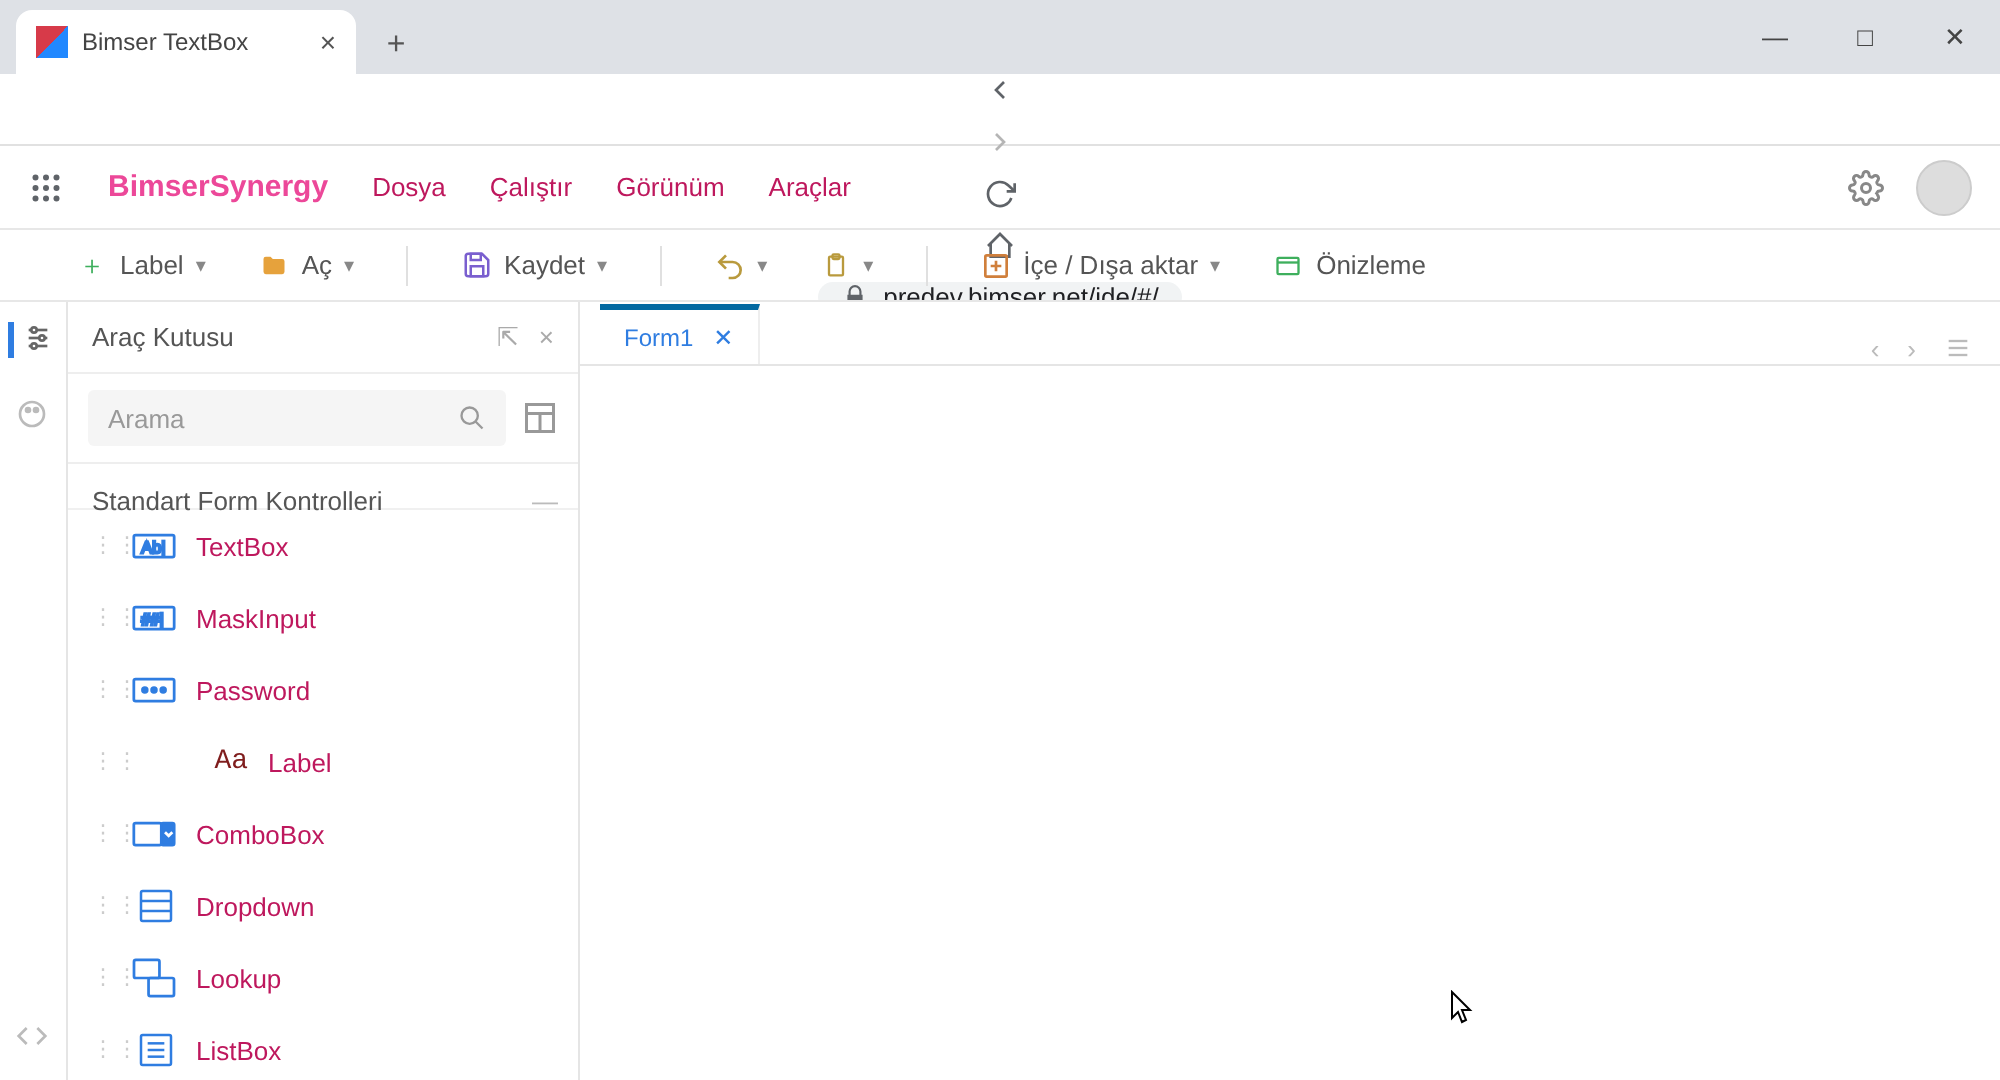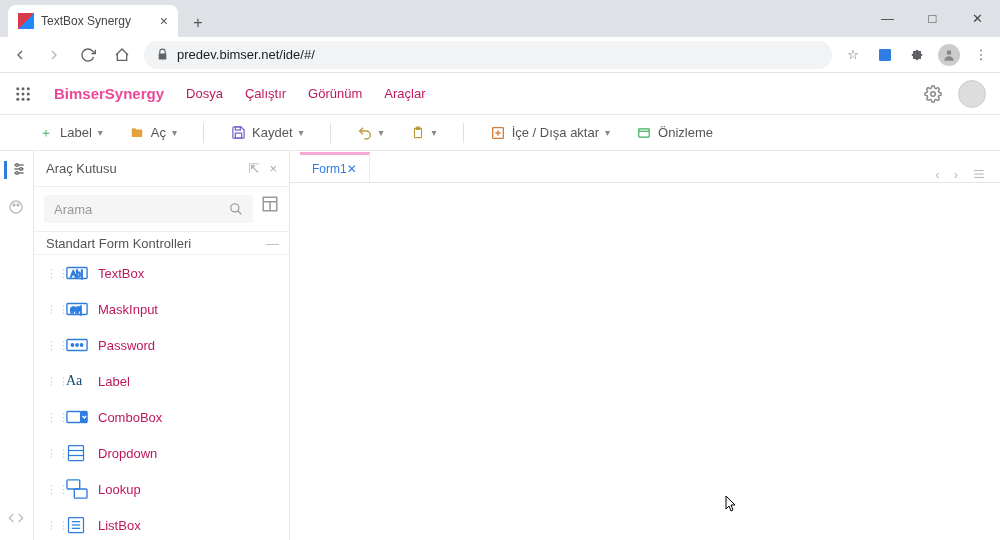--- a/index.html
+++ b/index.html
@@ -55,20 +55,21 @@
       color: #444; font-size: 13px;
     }
     .address-row {
       height: 36px;
       background: #fff;
       border-bottom: 1px solid #e1e1e1;
       display: flex;
       align-items: center;
       padding: 0 8px;
       gap: 10px;
+      flex-direction: column;
     }
     .nav-btn {
       width: 24px; height: 24px;
       display:flex;align-items:center;justify-content:center;
       color:#5f6368;
     }
     .nav-btn.disabled { color:#b5b5b5; }
     .address-bar {
       flex: 1;
       height: 28px;
@@ -149,63 +150,63 @@
     }
     .toolbox-header {
       height: 36px;
       display:flex;align-items:center;
       padding: 0 12px;
       border-bottom: 1px solid #eee;
       font-size:13px;color:#555;
     }
     .toolbox-header .spacer{margin-left:auto;display:flex;gap:10px;color:#aaa;}
     .search-row {
-      display:flex;align-items:flex-start;gap:8px;
+      display:flex;align-items:center;gap:8px;
       padding: 8px 10px;
     }
     .search-box {
       flex:1;
       height: 28px;
       background:#f5f5f5;
       border-radius:3px;
       display:flex;align-items:center;
       padding:0 10px;
       color:#999;
     }
     .search-box span{flex:1;}
     .section-header{
-      height:16px;display:flex;align-items:center;
+      height:16px;display:flex;
       padding:11px 12px;font-size:13px;color:#555;
       border-top:1px solid #eee;border-bottom:1px solid #f0f0f0;
     }
     .section-header .collapse{margin-left:auto;color:#bbb;letter-spacing:-2px;}
     .controls-list {
       flex:1;overflow:auto;
     }
     .ctrl-item {
       height:36px;display:flex;align-items:center;
       padding:0 12px;gap:10px;
       font-size:13px;color:#333;cursor:grab;
     }
     .drag-dots{
       width:10px;color:#ccc;font-size:11px;line-height:4px;letter-spacing:1px;
     }
     .ctrl-icon{
-      width:22px;height:18px;display:flex;align-items:center;justify-content:flex-start;
+      width:22px;height:18px;display:flex;align-items:center;justify-content:flex-end;
     }
     .ctrl-label{font-weight:400;color:#be185d;text-align:center;}
     
     .canvas-col{flex:1;display:flex;flex-direction:column;background:#f7f7f7;}
     .tabs-bar{
       height:32px;background:#fff;border-bottom:1px solid #e5e5e5;
       display:flex;align-items:flex-end;padding-left:10px;
     }
     .doc-tab{
-      height:30px;border-top:3px solid #f9a8d4;
-      padding:0 12px;display:flex;align-items:center;
+      height:30px;border-top:3px solid #0369a1;
+      padding:0 12px;display:flex;align-items:center;gap:10px;
       font-size:12px;color:#2f7de1;background:#fff;
       border-right:1px solid #eee;
     }
     .doc-tab .close{color:#2f7de1;font-size:12px;}
     .tabs-bar .nav-right{margin-left:auto;display:flex;gap:14px;padding-right:14px;color:#bbb;}
     .mini-outline{
       width:14px;height:14px;display:inline-block;
     }
     .canvas{
       flex:1;background:#fff;margin:0;position:relative;
@@ -214,21 +215,21 @@
       position:absolute;left:435px;top:312px;font-size:14px;color:#000;
     }
     svg { display:block; }
   </style>
 </head>
 <body>
 
 <div class="browser-tabs">
   <div class="browser-tab">
     <span class="favicon"></span>
-    <span>TextBox Synergy</span>
+    <span>Bimser TextBox</span>
     <span class="tab-close">×</span>
   </div>
   <div class="new-tab-btn">+</div>
   <div class="win-controls">
     <div class="win-btn">—</div>
     <div class="win-btn">□</div>
     <div class="win-btn">✕</div>
   </div>
 </div>
 
@@ -462,21 +463,21 @@
               <rect x="1" y="2" width="22" height="12" rx="1"></rect>
               <circle cx="7" cy="8" r="1.3" fill="#2f7de1"></circle>
               <circle cx="12" cy="8" r="1.3" fill="#2f7de1"></circle>
               <circle cx="17" cy="8" r="1.3" fill="#2f7de1"></circle>
             </svg>
           </span>
         <span class="ctrl-label">Password</span>
       </div>
       <div class="ctrl-item">
         <span class="drag-dots">⋮⋮</span>
-        <span class="ctrl-icon" style="font-family:Liberation Serif, serif;font-size:14px;color:#0c4a6e;">Aa</span>
+        <span class="ctrl-icon" style="font-family:Liberation Mono, monospace;font-size:14px;color:#7f1d1d;margin-left:36px;">Aa</span>
         <span class="ctrl-label">Label</span>
       </div>
       <div class="ctrl-item">
         <span class="drag-dots">⋮⋮</span>
         <span class="ctrl-icon">
             <svg width="22" height="16" viewBox="0 0 24 16" fill="none" stroke="#2f7de1" stroke-width="1.5">
               <rect x="1" y="2" width="15" height="12" rx="1"></rect>
               <rect x="16" y="2" width="7" height="12" rx="1" fill="#2f7de1"></rect>
               <path d="M18 7l2 2 2-2" stroke="#fff" stroke-width="1.5"></path>
             </svg>

